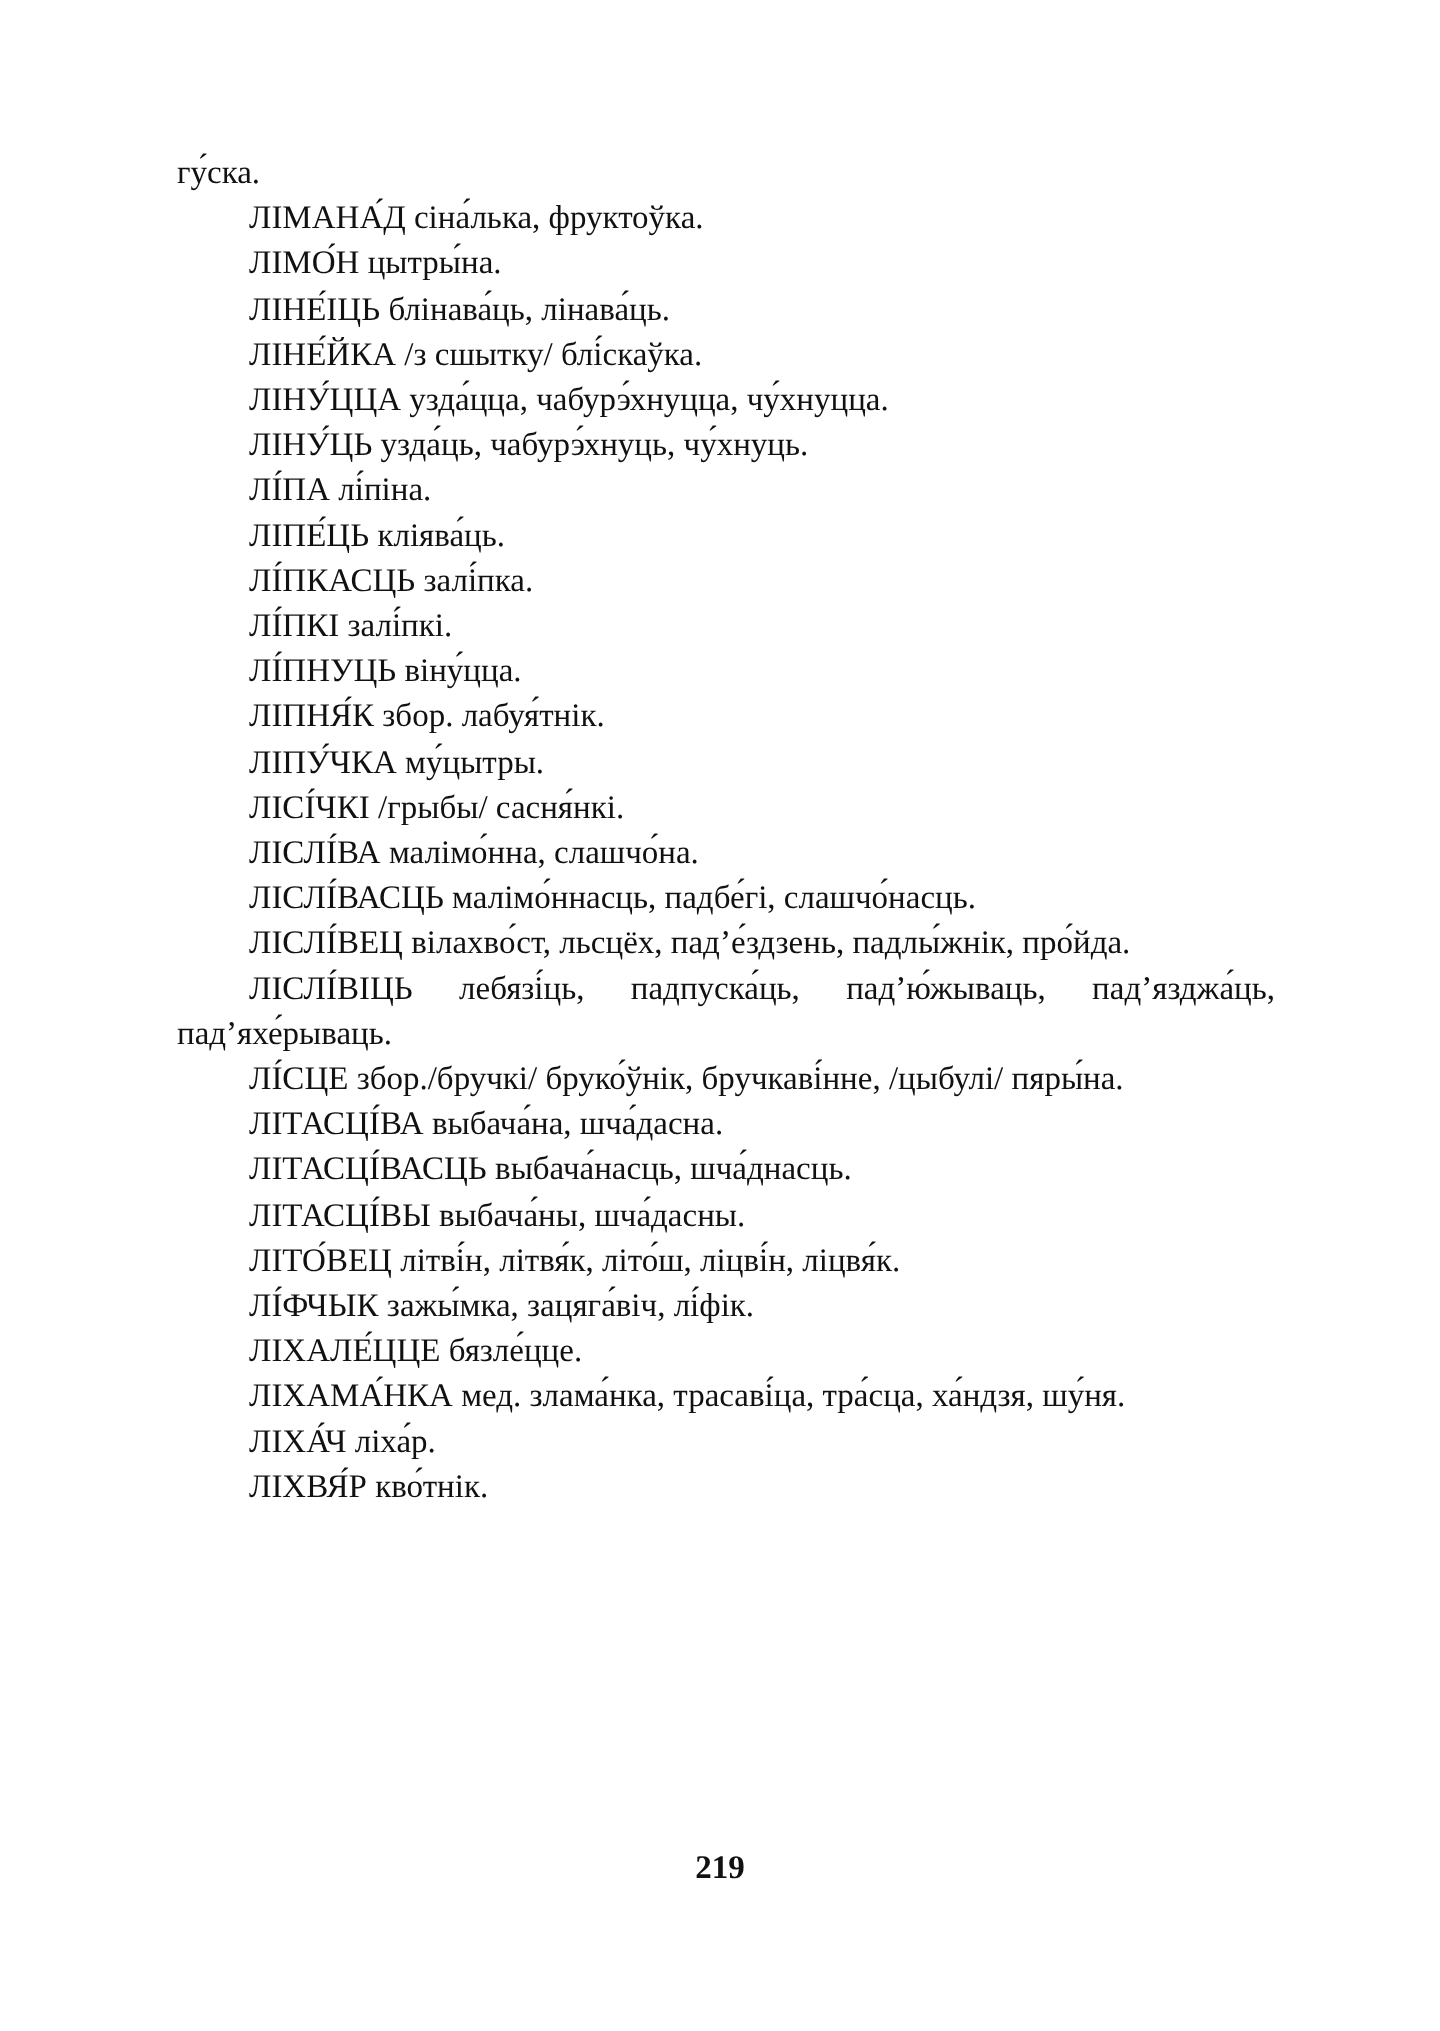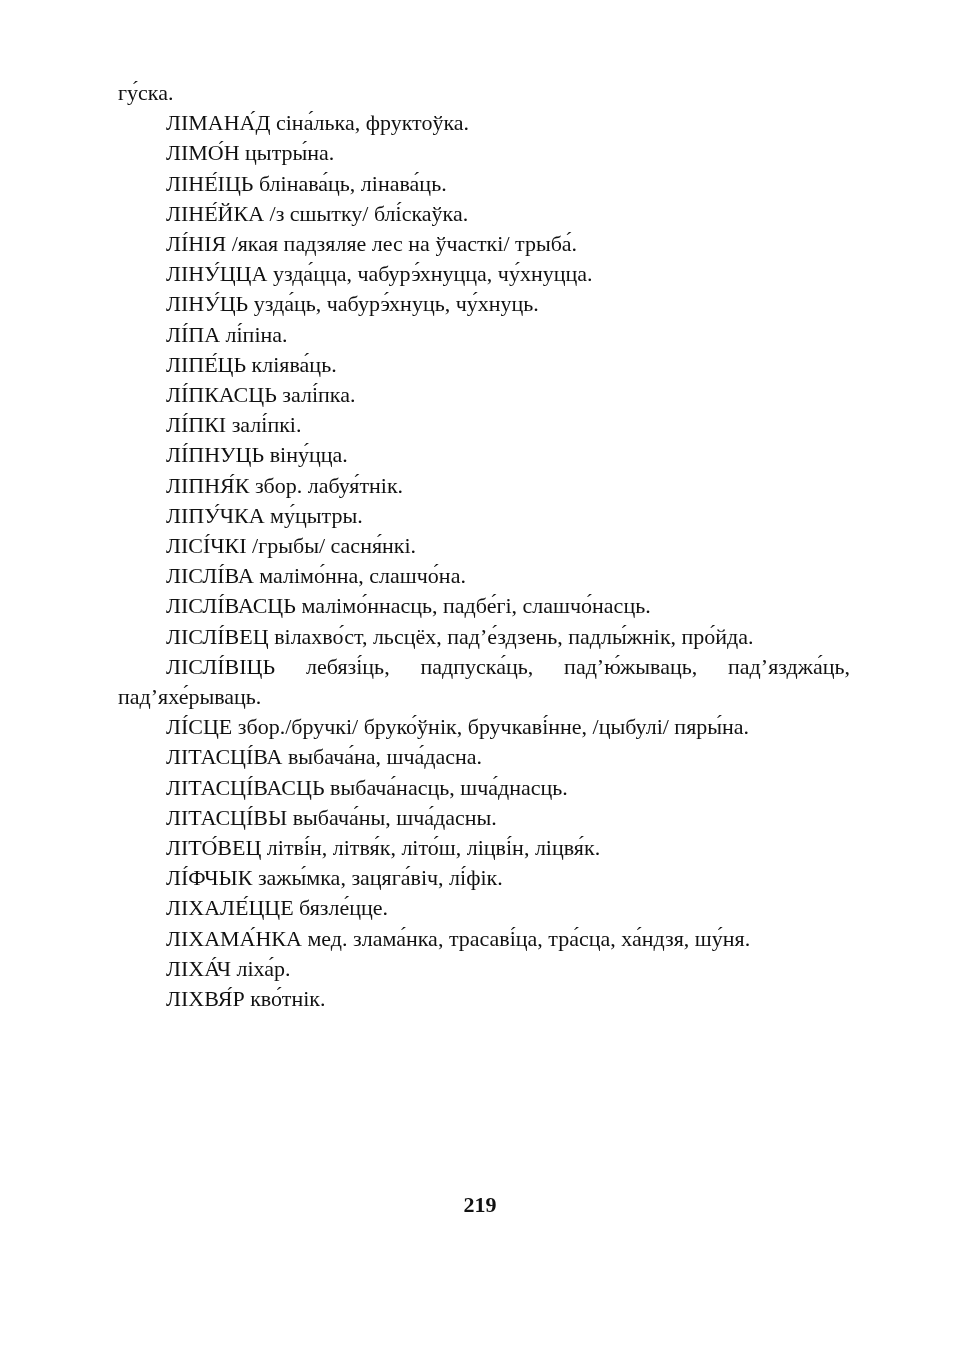--- a/index.html
+++ b/index.html
@@ -3,40 +3,39 @@
 <meta charset="utf-8">
 <style>
   html, body { margin: 0; padding: 0; background: #ffffff; }
   body { width: 960px; height: 1354px; position: relative; overflow: hidden; }
   .page {
     position: absolute; left: 118px; top: 78px; width: 732px;
     font-family: "Liberation Serif", "DejaVu Serif", serif;
     font-size: 22px; line-height: 30.2px; color: #111111;
   }
   .entry { text-indent: 48px; margin: 0; text-align: justify; }
-  .entry.cont { text-indent: 0; }
+  .entry.cont { text-indent: 0; margin-top: 22px; }
   .head { letter-spacing: 0px; }
   .gloss { }
   .it { }
   .pagenum {
-    position: absolute; top: 1192px; left: 0; width: 960px; text-align: center;
+    position: absolute; top: 1232px; left: 0; width: 960px; text-align: center;
     font-family: "Liberation Serif", "DejaVu Serif", serif; font-size: 22px; font-weight: bold; color: #111;
   }
 </style>
 </head>
 <body>
 
 <div class="page">
   <p class="entry cont">гу́ска.</p>
   <div id="entries">
       <p class="entry"><span class="head">ЛІМАНА́Д</span> <span class="gloss">сіна́лька, фруктоўка.</span></p>
       <p class="entry"><span class="head">ЛІМО́Н</span> <span class="gloss">цытры́на.</span></p>
       <p class="entry"><span class="head">ЛІНЕ́ІЦЬ</span> <span class="gloss">блінава́ць, лінава́ць.</span></p>
       <p class="entry"><span class="head">ЛІНЕ́ЙКА</span> <span class="it">/з сшытку/</span> <span class="gloss">блі́скаўка.</span></p>
-      <p class="entry"><span class="head">ЛІ́НІЯ</span> <span class="it">/якая падзяляе лес на ўчасткі/</span> <span class="gloss">трыба́.</span></p>
       <p class="entry"><span class="head">ЛІНУ́ЦЦА</span> <span class="gloss">узда́цца, чабурэ́хнуцца, чу́хнуцца.</span></p>
       <p class="entry"><span class="head">ЛІНУ́ЦЬ</span> <span class="gloss">узда́ць, чабурэ́хнуць, чу́хнуць.</span></p>
       <p class="entry"><span class="head">ЛІ́ПА</span> <span class="gloss">лі́піна.</span></p>
       <p class="entry"><span class="head">ЛІПЕ́ЦЬ</span> <span class="gloss">кліява́ць.</span></p>
       <p class="entry"><span class="head">ЛІ́ПКАСЦЬ</span> <span class="gloss">залі́пка.</span></p>
       <p class="entry"><span class="head">ЛІ́ПКІ</span> <span class="gloss">залі́пкі.</span></p>
       <p class="entry"><span class="head">ЛІ́ПНУЦЬ</span> <span class="gloss">віну́цца.</span></p>
       <p class="entry"><span class="head">ЛІПНЯ́К</span> <span class="it">збор.</span> <span class="gloss">лабуя́тнік.</span></p>
       <p class="entry"><span class="head">ЛІПУ́ЧКА</span> <span class="gloss">му́цытры.</span></p>
       <p class="entry"><span class="head">ЛІСІ́ЧКІ</span> <span class="it">/грыбы/</span> <span class="gloss">сасня́нкі.</span></p>

